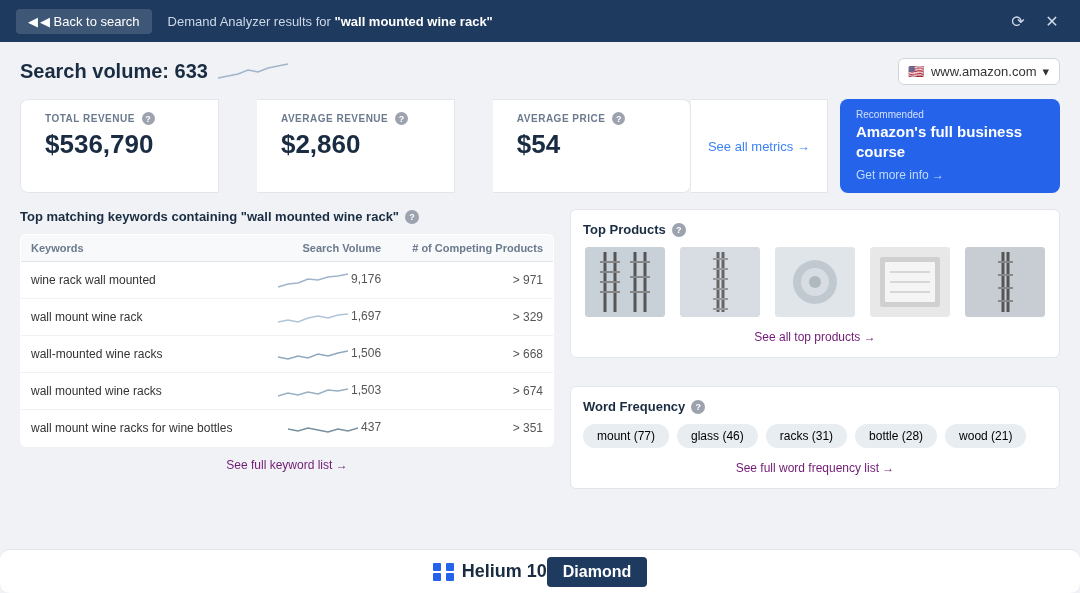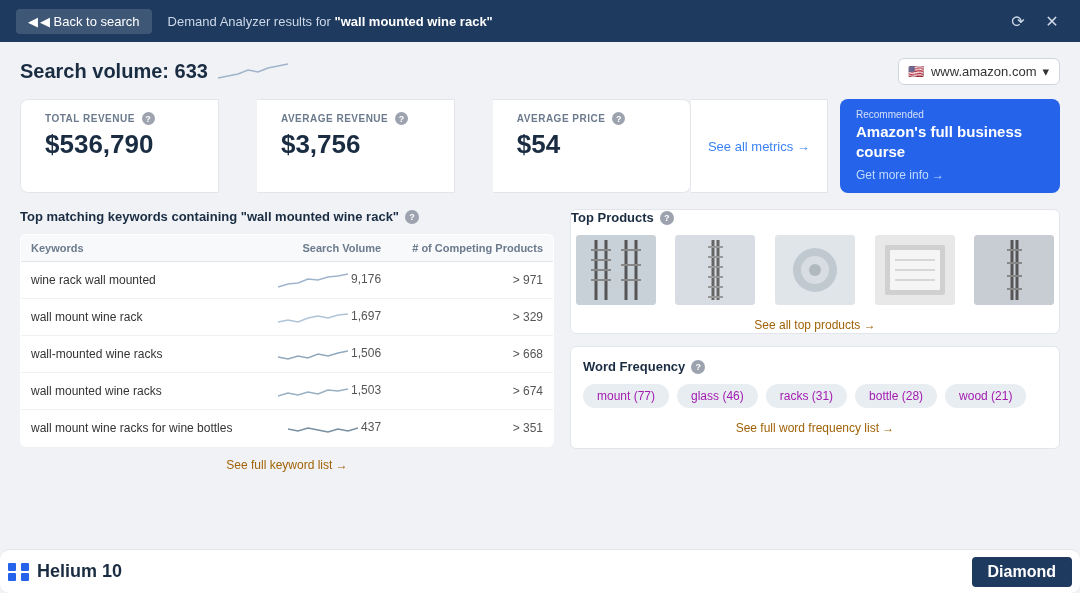--- a/index.html
+++ b/index.html
@@ -199,33 +199,33 @@
       display: inline-block;
       width: 70px;
       height: 22px;
       vertical-align: middle;
     }
     .see-full-link {
       text-align: center;
       margin-top: 8px;
     }
     .see-full-link a {
-      color: #a16207;
+      color: #701a75;
       font-size: 12px;
       text-decoration: none;
       font-weight: 500;
     }
 
     
     .top-products-section {
       background: #fff;
       border: 1px solid #e2e6ea;
       border-radius: 6px;
-      padding: 0;
-      margin-bottom: 12px;
+      padding: 12px;
+      margin-bottom: 28px;
     }
     .products-grid {
       display: flex;
       gap: 10px;
       justify-content: space-around;
       margin-top: 8px;
     }
     .product-thumb {
       width: 80px;
       height: 70px;
@@ -248,32 +248,32 @@
       display: flex;
       flex-wrap: wrap;
       gap: 8px;
       margin-top: 10px;
     }
     .word-chip {
       background: #e8edf2;
       border-radius: 20px;
       padding: 5px 14px;
       font-size: 12px;
-      color: #a21caf;
+      color: #000000;
     }
 
     
     .bottom-bar {
       background: #fff;
       border-top: 1px solid #e2e6ea;
       height: 44px;
       display: flex;
       align-items: center;
-      justify-content: space-between;
-      padding: 0 8px;
+      justify-content: center;
+      padding: 0 20px;
       position: absolute;
       bottom: 0;
       left: 0;
       right: 0;
       border-radius: 10px;
     }
     .helium-logo {
       display: flex;
       align-items: center;
       gap: 8px;
@@ -358,21 +358,21 @@
           <span>TOTAL REVENUE</span>
           <span class="info-circle">?</span>
         </div>
         <div class="metric-value">$536,790</div>
       </div>
       <div class="metric-card" style="border-left:none;">
         <div class="metric-label">
           <span>AVERAGE REVENUE</span>
           <span class="info-circle">?</span>
         </div>
-        <div class="metric-value">$3,756</div>
+        <div class="metric-value">$2,860</div>
       </div>
       <div class="metric-card" style="border-left:none;">
         <div class="metric-label">
           <span>AVERAGE PRICE</span>
           <span class="info-circle">?</span>
         </div>
         <div class="metric-value">$54</div>
       </div>
       <div class="see-all-metrics">
         <a href="#">See all metrics →</a>

